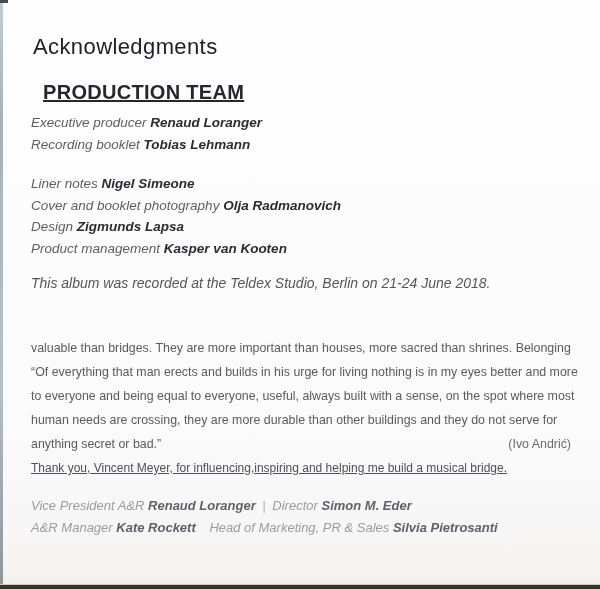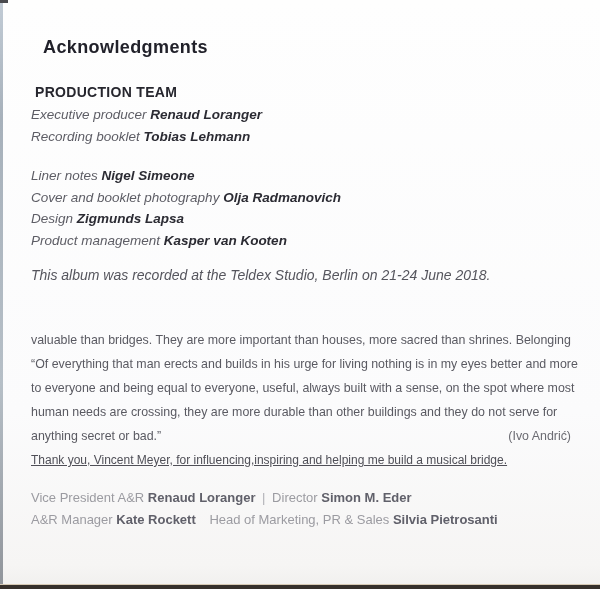--- a/index.html
+++ b/index.html
@@ -22,48 +22,48 @@
     background: #36302b;
     border-top: 1px solid #d6c9b4;
   }
   .edge-corner {
     position: absolute; left: 0; top: 0; width: 8px; height: 3px;
     background: #4a4a4e;
   }
   .content { position: relative; padding: 36px 30px 0 31px; }
 
   h1.title {
-    margin: 0 0 26px 12px;
-    font-size: 18px; line-height: 22px; font-weight: bold;
+    margin: 0 0 26px 2px;
+    font-size: 22px; line-height: 22px; font-weight: normal;
     letter-spacing: 0.4px; color: #21212a;
   }
   h2.team-heading {
-    margin: 4px; font-size: 14px; line-height: 16px; font-weight: bold;
-    letter-spacing: 0.3px; color: #26262e;
+    margin: 12px; font-size: 20px; line-height: 16px; font-weight: bold;
+    letter-spacing: 0.3px; color: #26262e; text-decoration: underline;
   }
   .line { font-size: 13.5px; line-height: 21.5px; color: #5d5d65; font-style: italic; }
   .line .nm { font-weight: bold; color: #2b2b33; }
   .credits-block { margin-top: 18px; }
   .note {
     margin-top: 16px; font-size: 14px; line-height: 17px;
     font-style: italic; color: #55555d;
   }
   .quote-block { margin-top: 44px; width: 540px; }
   .quote-line {
     font-size: 12.4px; line-height: 24px; color: #5a5a62; white-space: nowrap;
   }
   .quote-last { display: flex; justify-content: space-between; align-items: flex-end; }
   .attribution { color: #6b6b72; }
   .thanks { margin-top: 4px; font-size: 12px; line-height: 17px; color: #4f4f57; text-decoration: underline; }
   .pentatone-block { margin-top: 18px; }
   h2.pent-heading {
     margin: 0; font-size: 14px; line-height: 16px; font-weight: bold;
     letter-spacing: 0.3px; color: #80808a;
   }
-  .pent-line { font-size: 13px; line-height: 21.5px; color: #9b9ba1; }
+  .pent-line { font-size: 13px; line-height: 21.5px; color: #9b9ba1; font-style: italic; }
   .pent-line .nm { font-weight: bold; color: #60606a; }
   .pent-sep { color: #b0b0b6; padding: 0 3px; }
   .gap-lg { margin-left: 10px; }
 </style>
 </head>
 <body>
 
 <div class="page">
   <div class="edge-left"></div>
   <div class="edge-corner"></div>

